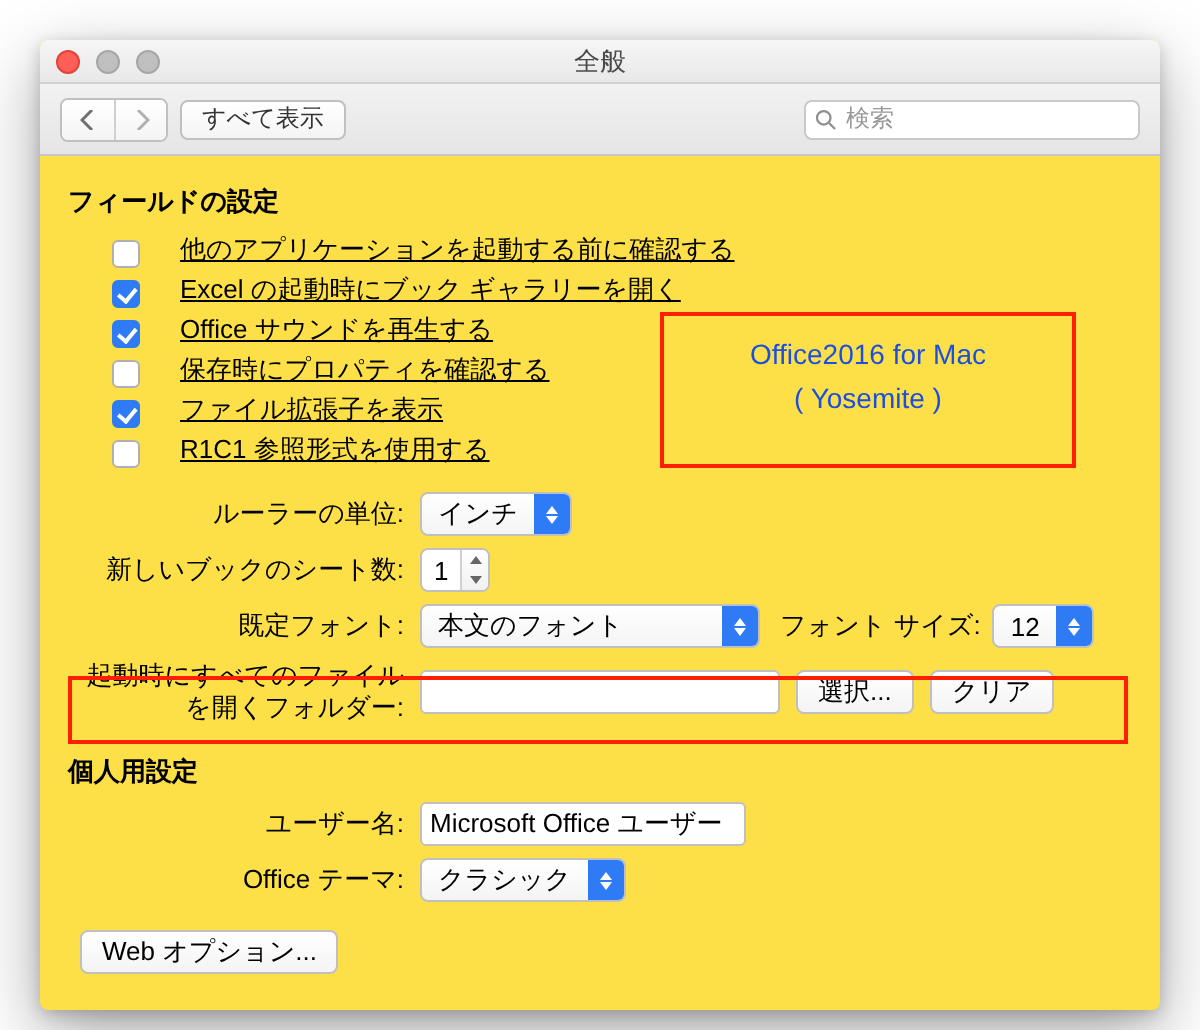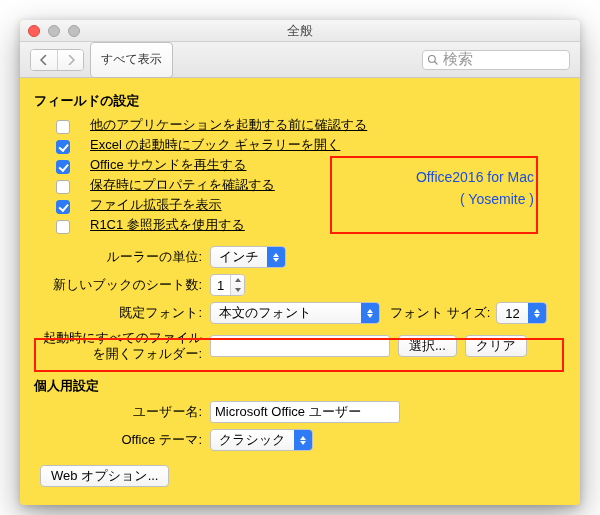--- a/index.html
+++ b/index.html
@@ -49,31 +49,31 @@
     overflow:hidden;
     background:#fff;
   }
   .navbtn {
     width:26px; height:20px; display:flex; align-items:center; justify-content:center;
     background:linear-gradient(#fff,#f4f4f4);
     color:#555; font-size:12px;
   }
   .navbtn + .navbtn { border-left:1px solid #d0d0d0; }
   .pillbtn {
-    height:36px; padding:0 10px;
+    height:20px; padding:0 10px;
     border:1px solid #c0c0c0; border-radius:4px;
     background:linear-gradient(#ffffff,#f4f4f4);
     font-size:12px; display:flex; align-items:center;
     color:#333;
   }
   .search {
-    margin-left:auto; width:148px; height:20px;
+    margin-left:auto; width:168px; height:20px;
     border:1px solid #c9c9c9; border-radius:4px;
     background:#fff; display:flex; align-items:center;
-    padding:0 4px; gap:4px; color:#999; font-size:15px;
+    padding:0 4px; gap:4px; color:#999; font-size:12px;
   }
   .search svg { width:12px; height:12px; fill:#8e8e8e; }
   .content {
     padding: 14px 4px 18px 14px;
     position: relative;
   }
   .section-head { font-weight:bold; font-size:13px; margin-bottom:6px; }
   .checkrow { display:flex; align-items:flex-end; gap:20px; margin:2px 0 2px 22px; font-size:13px;text-decoration:underline; }
   .chk {
     width:14px; height:14px; border:1px solid #b0b0b0; border-radius:3px;
@@ -122,21 +122,21 @@
     border:1px solid #c0c0c0; border-radius:4px;
     background:linear-gradient(#ffffff,#f4f4f4);
     font-size:13px; display:flex; align-items:center;
   }
   .annot1 {
     position:absolute; border:2px solid #ff1e00;
     pointer-events:none;
   }
   .annot1.big { left:310px; top:78px; width:208px; height:78px; }
   .annot1.row { left:14px; top:260px; width:530px; height:34px; }
-  .callout { position:absolute; text-align:right; color:#1b4fe0; font-size:14px; width:200px; left:314px; top:88px; line-height:1.6;}
+  .callout { position:absolute; text-align:center; color:#1b4fe0; font-size:14px; width:200px; left:314px; top:88px; line-height:1.6;}
 </style>
 </head>
 <body>
 
 <div class="window">
 
   <div class="titlebar">
     <div class="traffic">
       <div class="tl red"></div>
       <div class="tl yel"></div>
@@ -254,21 +254,21 @@
       <div style="width:8px;"></div>
       <div class="btn">選択...</div>
       <div style="width:8px;"></div>
       <div class="btn">クリア</div>
     </div>
 
     <div class="section-head" style="margin-top:16px;">個人用設定</div>
 
     <div class="formrow">
       <div class="lbl">ユーザー名:</div>
-      <div class="txt" style="width:190px;">Microsoft Office ユーザー</div>
+      <div class="txt" style="width:163px;">Microsoft Office ユーザー</div>
     </div>
 
     <div class="formrow">
       <div class="lbl">Office テーマ:</div>
       <div class="select">
         <span class="sval">クラシック</span>
         <span class="caret">
             <span class="t"></span>
             <span class="b"></span>
           </span>

